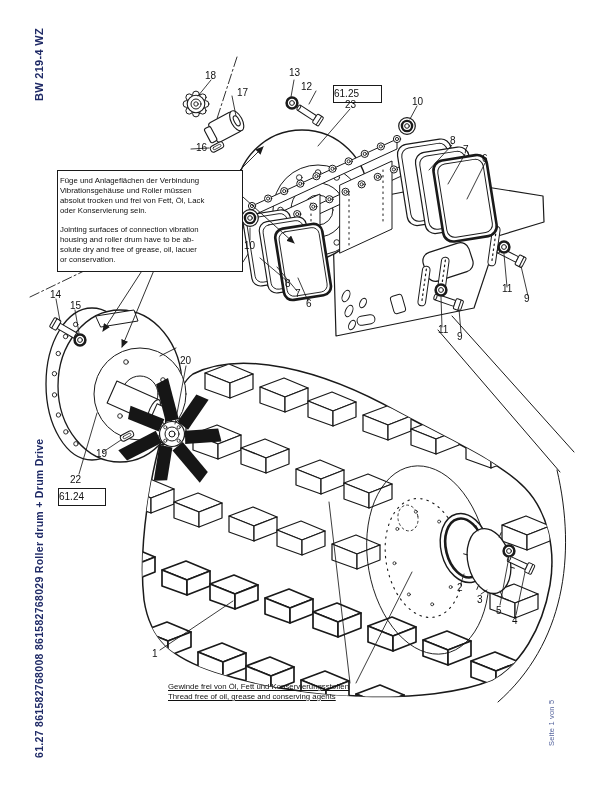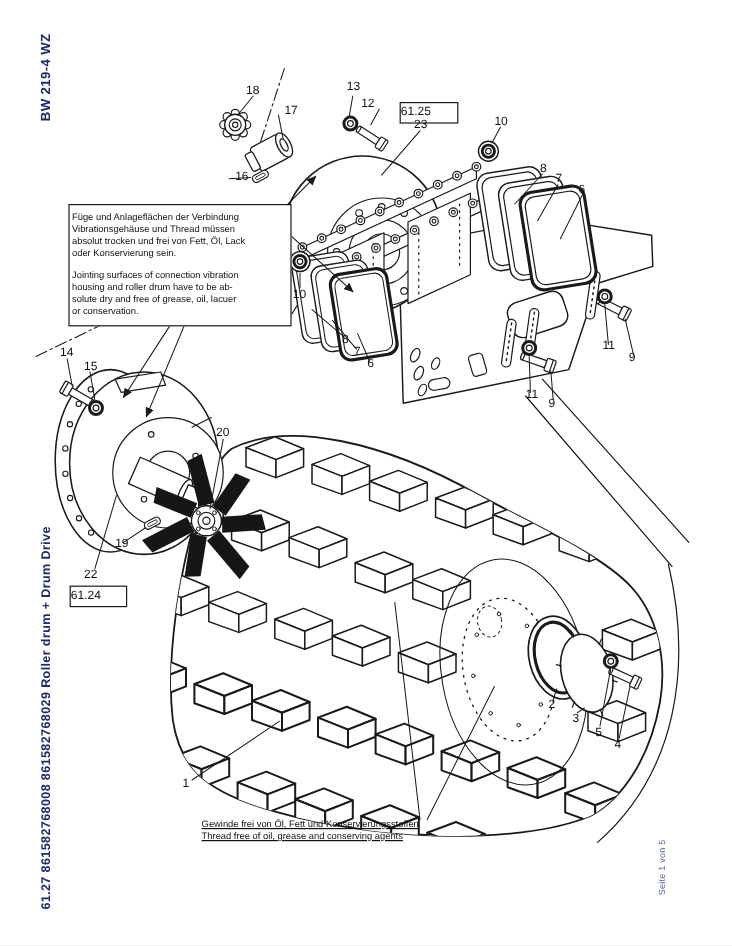--- a/index.html
+++ b/index.html
@@ -451,21 +451,21 @@
 
 <div class="vtext model" style="left:33px;top:101px;">BW 219-4 WZ</div>
 <div class="vtext section" style="left:33px;top:758px;">61.27 861582768008 861582768029 Roller drum + Drum Drive</div>
 <div class="vtext pageno" style="left:547px;top:746px;">Seite 1 von 5</div>
 
 <div class="refbox" style="left:333px;top:85px;width:47px;height:16px;">61.25</div>
 <div class="refbox" style="left:58px;top:488px;width:46px;height:16px;">61.24</div>
 
 <div class="notebox">
   <div>Füge und Anlageflächen der Verbindung</div>
-  <div>Vibrationsgehäuse und Thread müssen</div>
+  <div>Vibrationsgehäuse und Roller müssen</div>
   <div>absolut trocken und frei von Fett, Öl, Lack</div>
   <div>oder Konservierung sein.</div>
   <div class="gap"></div>
   <div>Jointing surfaces of connection vibration</div>
   <div>housing and roller drum have to be ab-</div>
   <div>solute dry and free of grease, oil, lacuer</div>
   <div>or conservation.</div>
 </div>
 
 <div class="threadnote">

